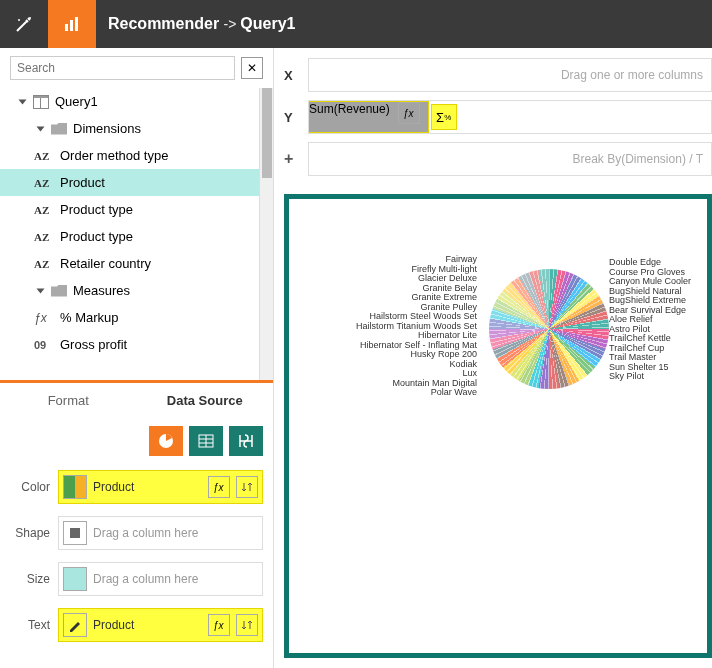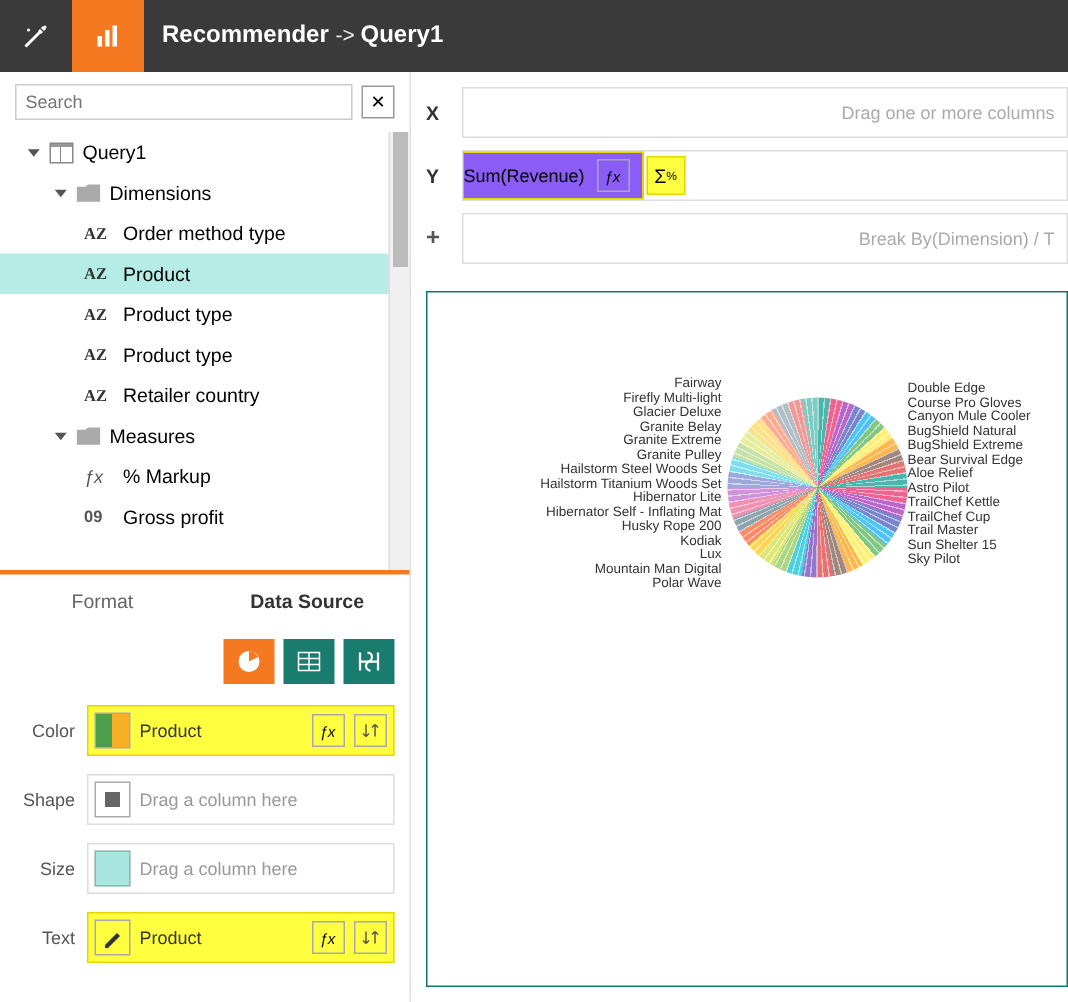--- a/index.html
+++ b/index.html
@@ -13,21 +13,21 @@
 .left-panel { width: 274px; border-right: 1px solid #ddd; display: flex; flex-direction: column; position: relative; }
 .search-row { padding: 8px 10px; display: flex; gap: 6px; align-items: center; }
 .search-row input { flex: 1; border: 1px solid #ccc; padding: 4px 6px; font-size: 12px; height: 24px; }
 .search-x { width: 22px; height: 22px; border: 1px solid #999; display: flex; align-items: center; justify-content: center; font-size: 12px; cursor: pointer; }
 .tree { flex: 0 0 auto; overflow: hidden; font-size: 13px; height: 292px; position: relative; }
 .tree-scroll { position: absolute; right: 0; top: 0; width: 14px; height: 100%; background: #f0f0f0; border-left: 1px solid #ddd; }
 .tree-thumb { position: absolute; top: 0; left: 2px; width: 10px; height: 90px; background: #bbb; }
 .tree-row { display: flex; align-items: center; padding: 6px 8px; gap: 6px; cursor: pointer; white-space: nowrap; }
 .tree-row.l1 { padding-left: 20px; }
 .tree-row.l2 { padding-left: 38px; }
-.tree-row.l3 { padding-left: 56px; }
+.tree-row.l3 { padding-left: 34px; }
 .tree-row.selected { background: #b6ece6; }
 .caret { display: inline-block; width: 0; height: 0; border-left: 5px solid #555; border-top: 4px solid transparent; border-bottom: 4px solid transparent; transform: rotate(90deg); margin-right: 2px; }
 .icon-table { width: 16px; height: 14px; border: 1px solid #888; display: inline-block; background: linear-gradient(#999 2px, transparent 2px), linear-gradient(90deg, transparent 6px, #888 6px 7px, transparent 7px); }
 .icon-folder { width: 16px; height: 12px; background: #aaa; display: inline-block; clip-path: polygon(0 2px, 6px 2px, 8px 0, 16px 0, 16px 12px, 0 12px); }
 .type-az { font-weight: 700; font-family: Georgia, serif; font-size: 11px; color: #333; width: 20px; display: inline-block; }
 .type-fx { font-style: italic; font-size: 12px; color: #555; width: 20px; display: inline-block; }
 .type-09 { font-weight: 700; font-size: 11px; color: #555; width: 20px; display: inline-block; }
 .tabs-bar { border-top: 3px solid #f47920; display: flex; }
 .tab { flex: 1; text-align: center; padding: 10px 0; font-size: 13px; color: #666; cursor: pointer; }
 .tab.active { font-weight: 700; color: #333; }
@@ -46,23 +46,23 @@
 .swatch.size { background: #a8e6df; }
 .swatch.pen { }
 .shelf-text { font-size: 12px; color: #333; flex: 1; }
 .shelf-text.placeholder { color: #999; }
 .mini-btn { width: 22px; height: 22px; border: 1px solid #aaa; display: flex; align-items: center; justify-content: center; font-size: 10px; cursor: pointer; }
 .right-panel { flex: 1; padding: 10px 0 10px 10px; display: flex; flex-direction: column; gap: 8px; overflow: hidden; }
 .axis-row { display: flex; align-items: center; gap: 10px; }
 .axis-label { width: 14px; font-size: 13px; font-weight: 600; color: #333; }
 .axis-drop { flex: 1; border: 1px solid #ddd; height: 34px; display: flex; align-items: center; padding: 0 8px; font-size: 12px; gap: 6px; overflow: hidden; }
 .axis-drop .ph { color: #aaa; margin-left: auto; white-space: nowrap; }
-.pill { background: #8b5cf6; border: 1px solid #e6d600; height: 100%; display: flex; align-items: center; padding: 0 8px; gap: 8px; margin: -1px 0 -1px -9px; }
+.pill { background: #a3a3a3; border: 1px solid #e6d600; height: 100%; display: flex; padding: 0 8px; gap: 8px; margin: -1px 0 -1px -9px; }
 .sigma-btn { width: 26px; height: 26px; background: #ffff3f; border: 1px solid #e6d600; display: flex; align-items: center; justify-content: center; font-size: 13px; margin-left: -4px; }
-.chart-area { border: 1px solid #0f766e; flex: 1; margin-top: 10px; position: relative; overflow: hidden; min-height: 240px; }
+.chart-area { border: 5px solid #0f766e; flex: 1; margin-top: 10px; position: relative; overflow: hidden; min-height: 240px; }
 .pie { width: 120px; height: 120px; border-radius: 50%; position: absolute; left: 200px; top: 70px; background: conic-gradient(#4db6ac 0 8deg,#f06292 8deg 16deg,#ba68c8 16deg 24deg,#7986cb 24deg 32deg,#4fc3f7 32deg 40deg,#81c784 40deg 48deg,#fff176 48deg 56deg,#ffb74d 56deg 64deg,#a1887f 64deg 72deg,#e57373 72deg 80deg,#4db6ac 80deg 90deg,#f06292 90deg 100deg,#ba68c8 100deg 110deg,#7986cb 110deg 120deg,#4fc3f7 120deg 130deg,#81c784 130deg 140deg,#fff176 140deg 150deg,#ffb74d 150deg 160deg,#a1887f 160deg 170deg,#e57373 170deg 180deg,#9575cd 180deg 190deg,#4dd0e1 190deg 200deg,#aed581 200deg 210deg,#dce775 210deg 220deg,#ffd54f 220deg 230deg,#ff8a65 230deg 240deg,#90a4ae 240deg 250deg,#f48fb1 250deg 260deg,#ce93d8 260deg 270deg,#9fa8da 270deg 280deg,#80deea 280deg 290deg,#c5e1a5 290deg 300deg,#e6ee9c 300deg 310deg,#ffe082 310deg 320deg,#ffab91 320deg 330deg,#b0bec5 330deg 340deg,#ef9a9a 340deg 350deg,#80cbc4 350deg 360deg); }
 .pie::after { content:""; position:absolute; inset:0; border-radius:50%; background: repeating-conic-gradient(rgba(255,255,255,0.5) 0 1deg, transparent 1deg 4deg); }
 .pl { position: absolute; font-size: 9px; color: #333; white-space: nowrap; }
 .plus-btn { font-size: 16px; font-weight: 700; color: #555; }
 svg { display: block; }
 </style>
 </head>
 <body>
 
 <div class="header">

